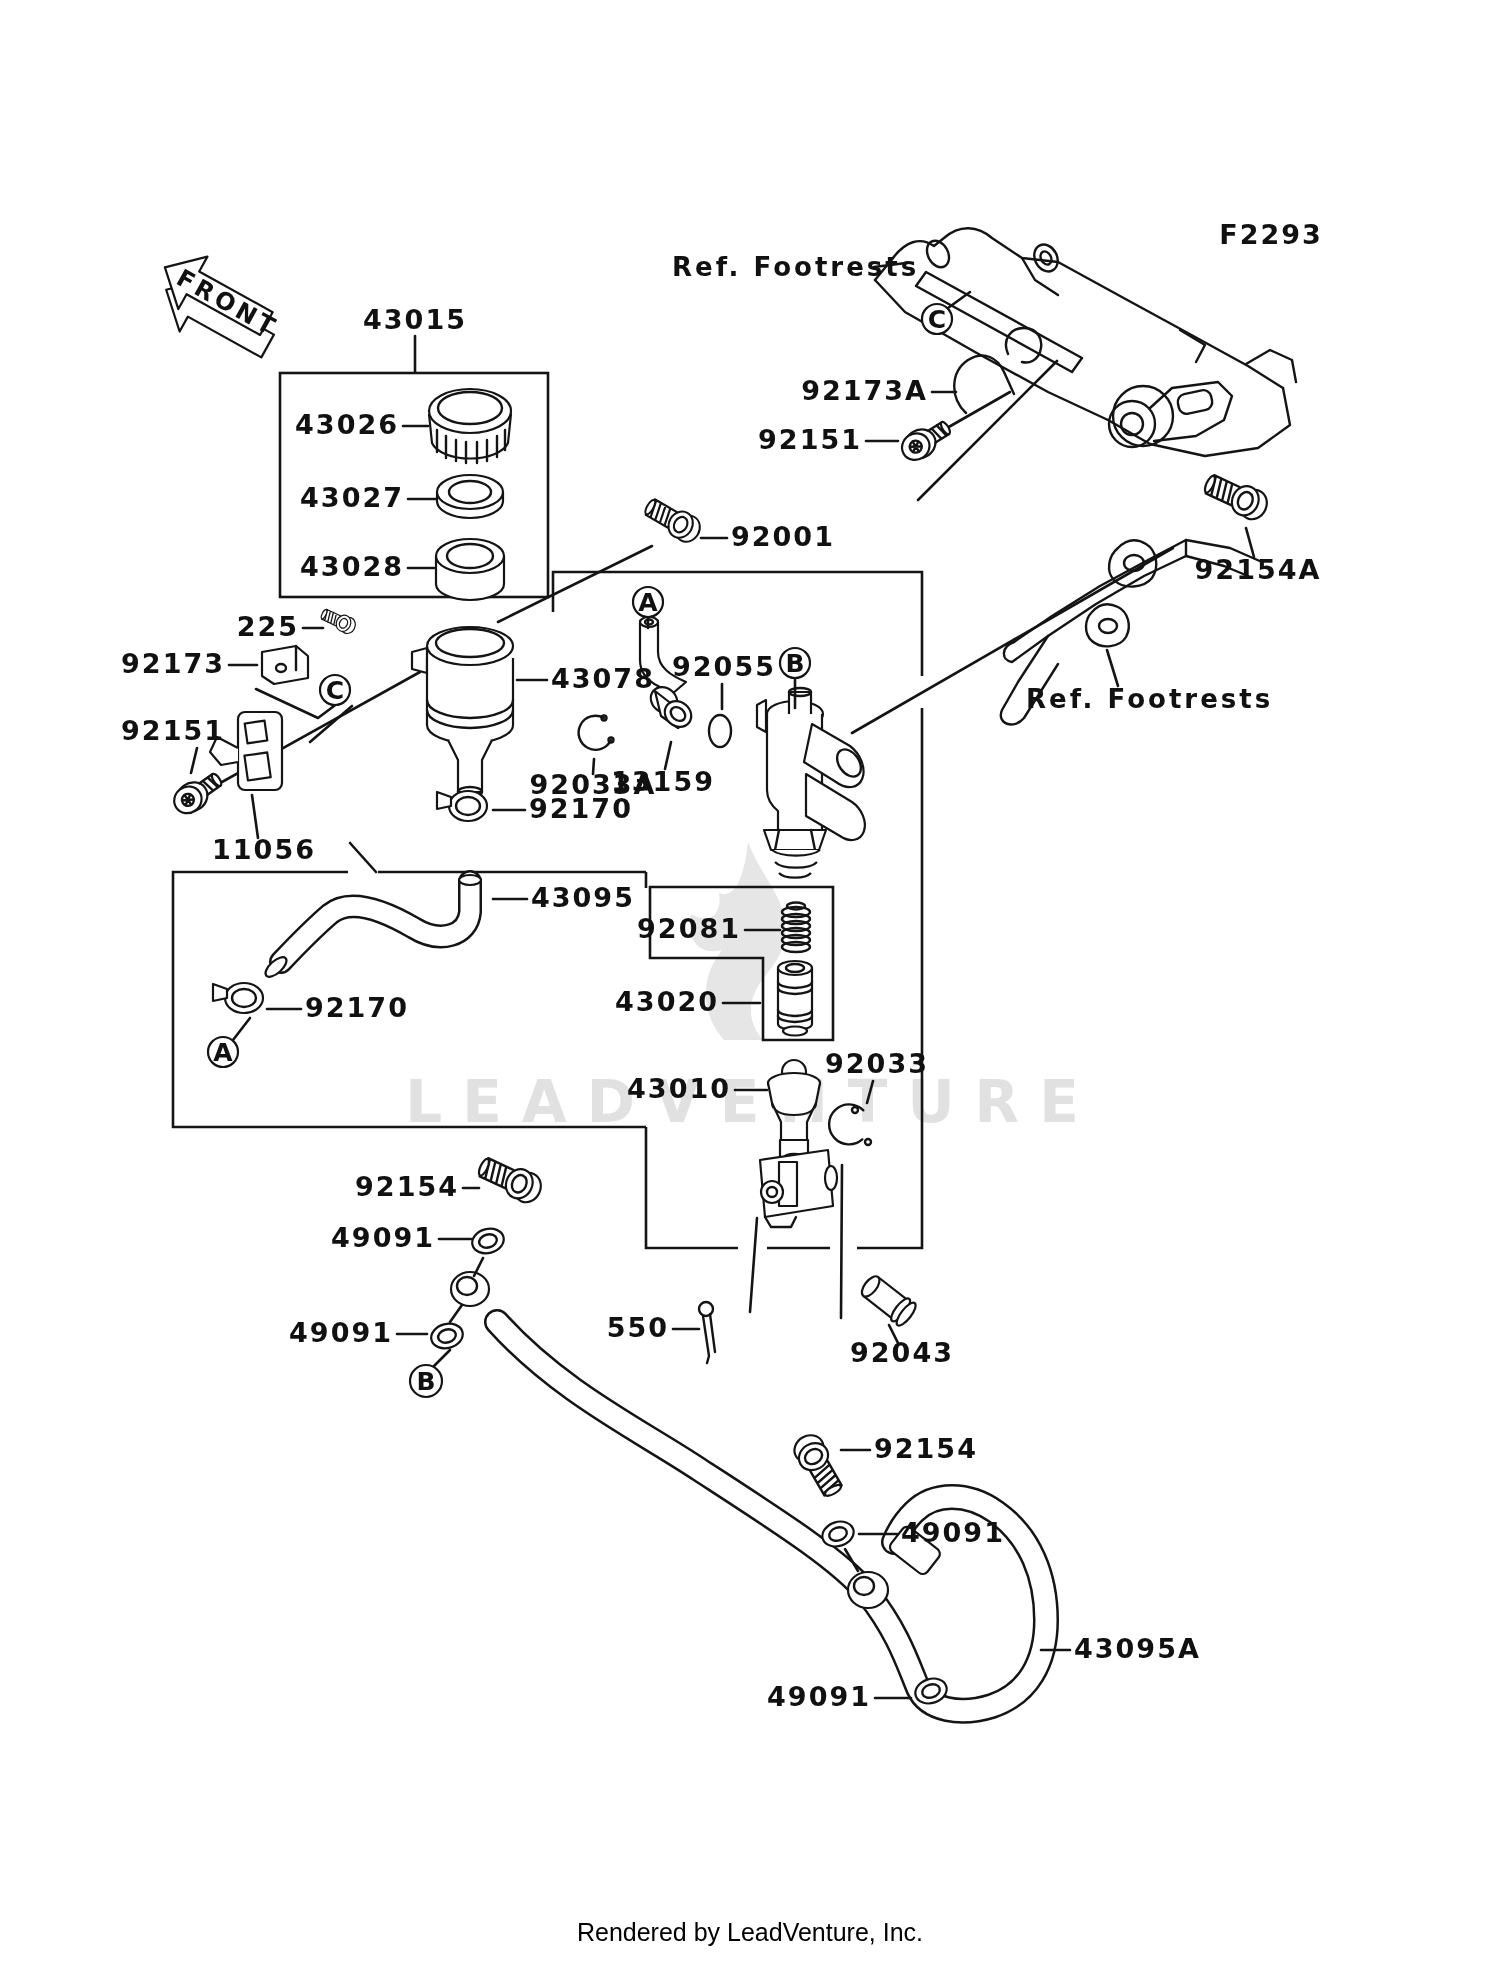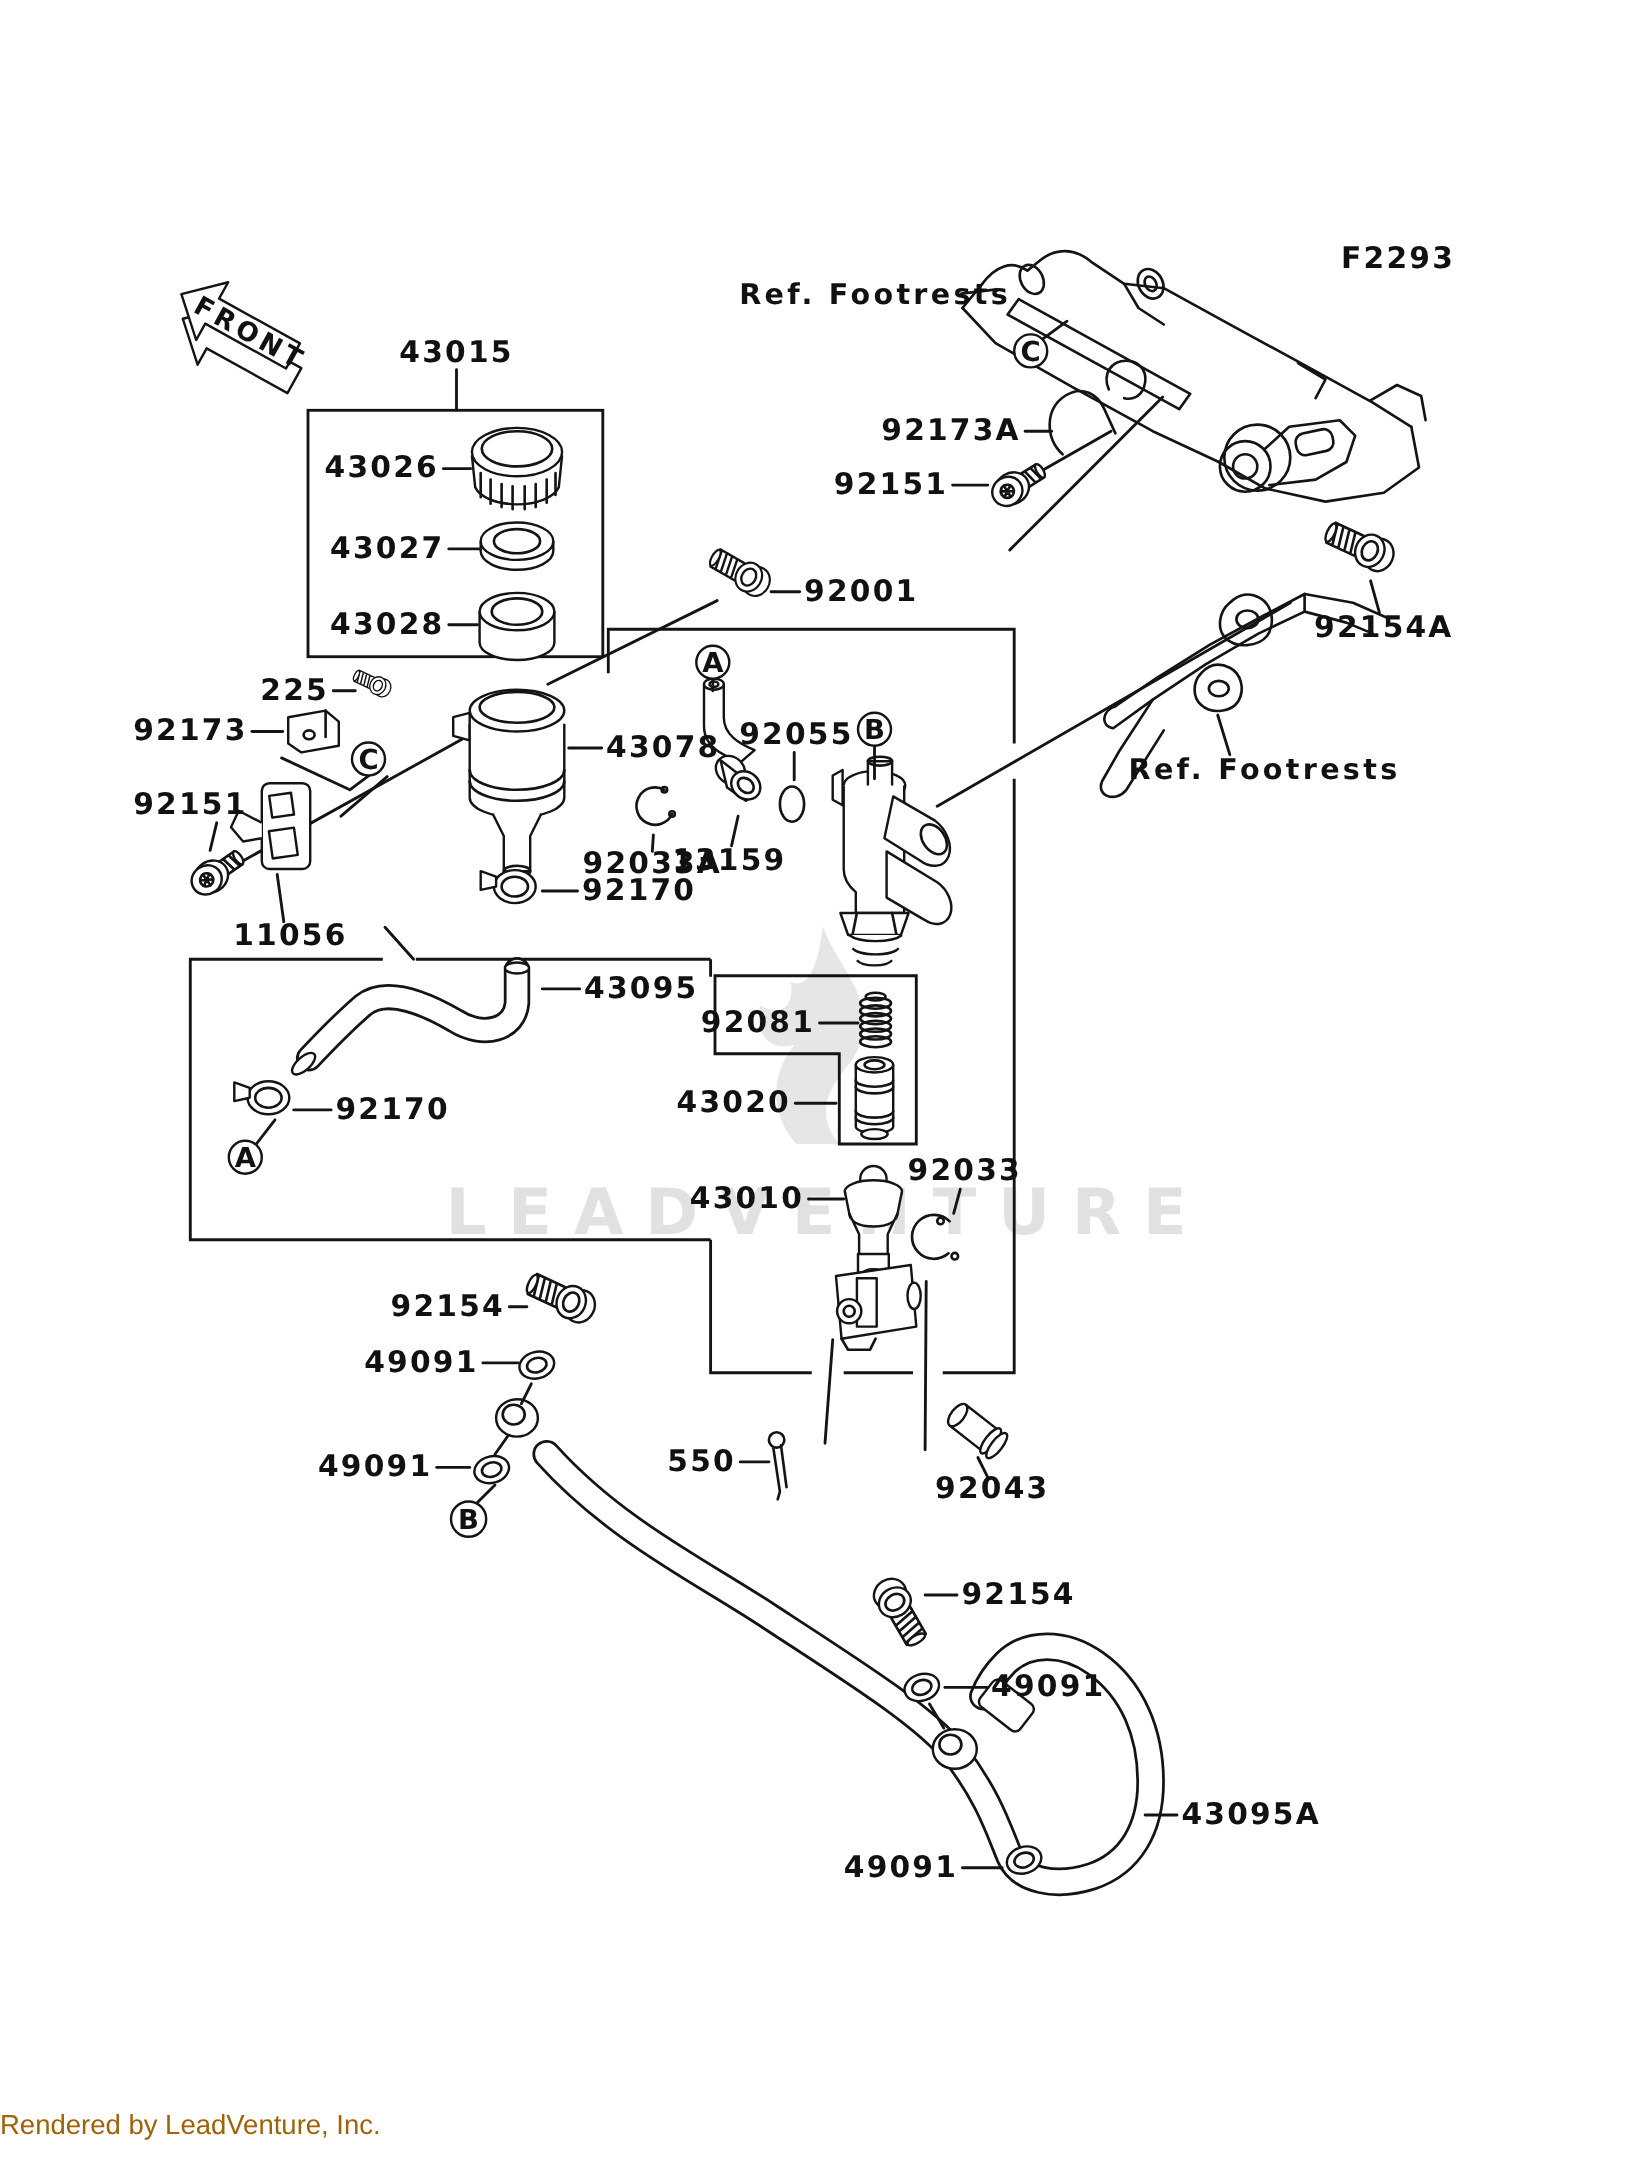--- a/index.html
+++ b/index.html
@@ -15,22 +15,22 @@
   .lbl{font-family:"DejaVu Sans",sans-serif;font-weight:bold;font-size:27px;fill:#111;
        letter-spacing:2px;}
   .reflbl{font-family:"DejaVu Sans",sans-serif;font-weight:bold;font-size:26px;fill:#111;
        letter-spacing:3px;}
   .circletxt{font-family:"DejaVu Sans",sans-serif;font-weight:bold;font-size:25px;fill:#111;
        text-anchor:middle;}
   .wmark{font-family:"DejaVu Sans",sans-serif;font-weight:bold;font-size:58px;fill:#e1e1e1;
        letter-spacing:20px;text-anchor:middle;}
   .fronttxt{font-family:"DejaVu Sans",sans-serif;font-weight:bold;font-size:24px;fill:#111;
        letter-spacing:4px;text-anchor:middle;}
-  .footer{position:absolute;left:0;top:1918px;width:100%;text-align:left;
-       font-family:"Liberation Sans",sans-serif;font-size:25px;color:#a16207;letter-spacing:0px;}
+  .footer{position:absolute;left:0;top:1918px;width:100%;text-align:center;
+       font-family:"Liberation Sans",sans-serif;font-size:25px;color:#000000;letter-spacing:0px;}
 </style>
 </head>
 <body>
 
 <div class="page">
 <svg width="1500" height="1962" viewBox="0 0 1500 1962">
 
   <g>
     <path d="M748,842 C762,880 792,902 784,942 C780,962 766,972 757,988
              C746,1008 751,1026 763,1040 L724,1040 C699,1012 701,976 722,950

